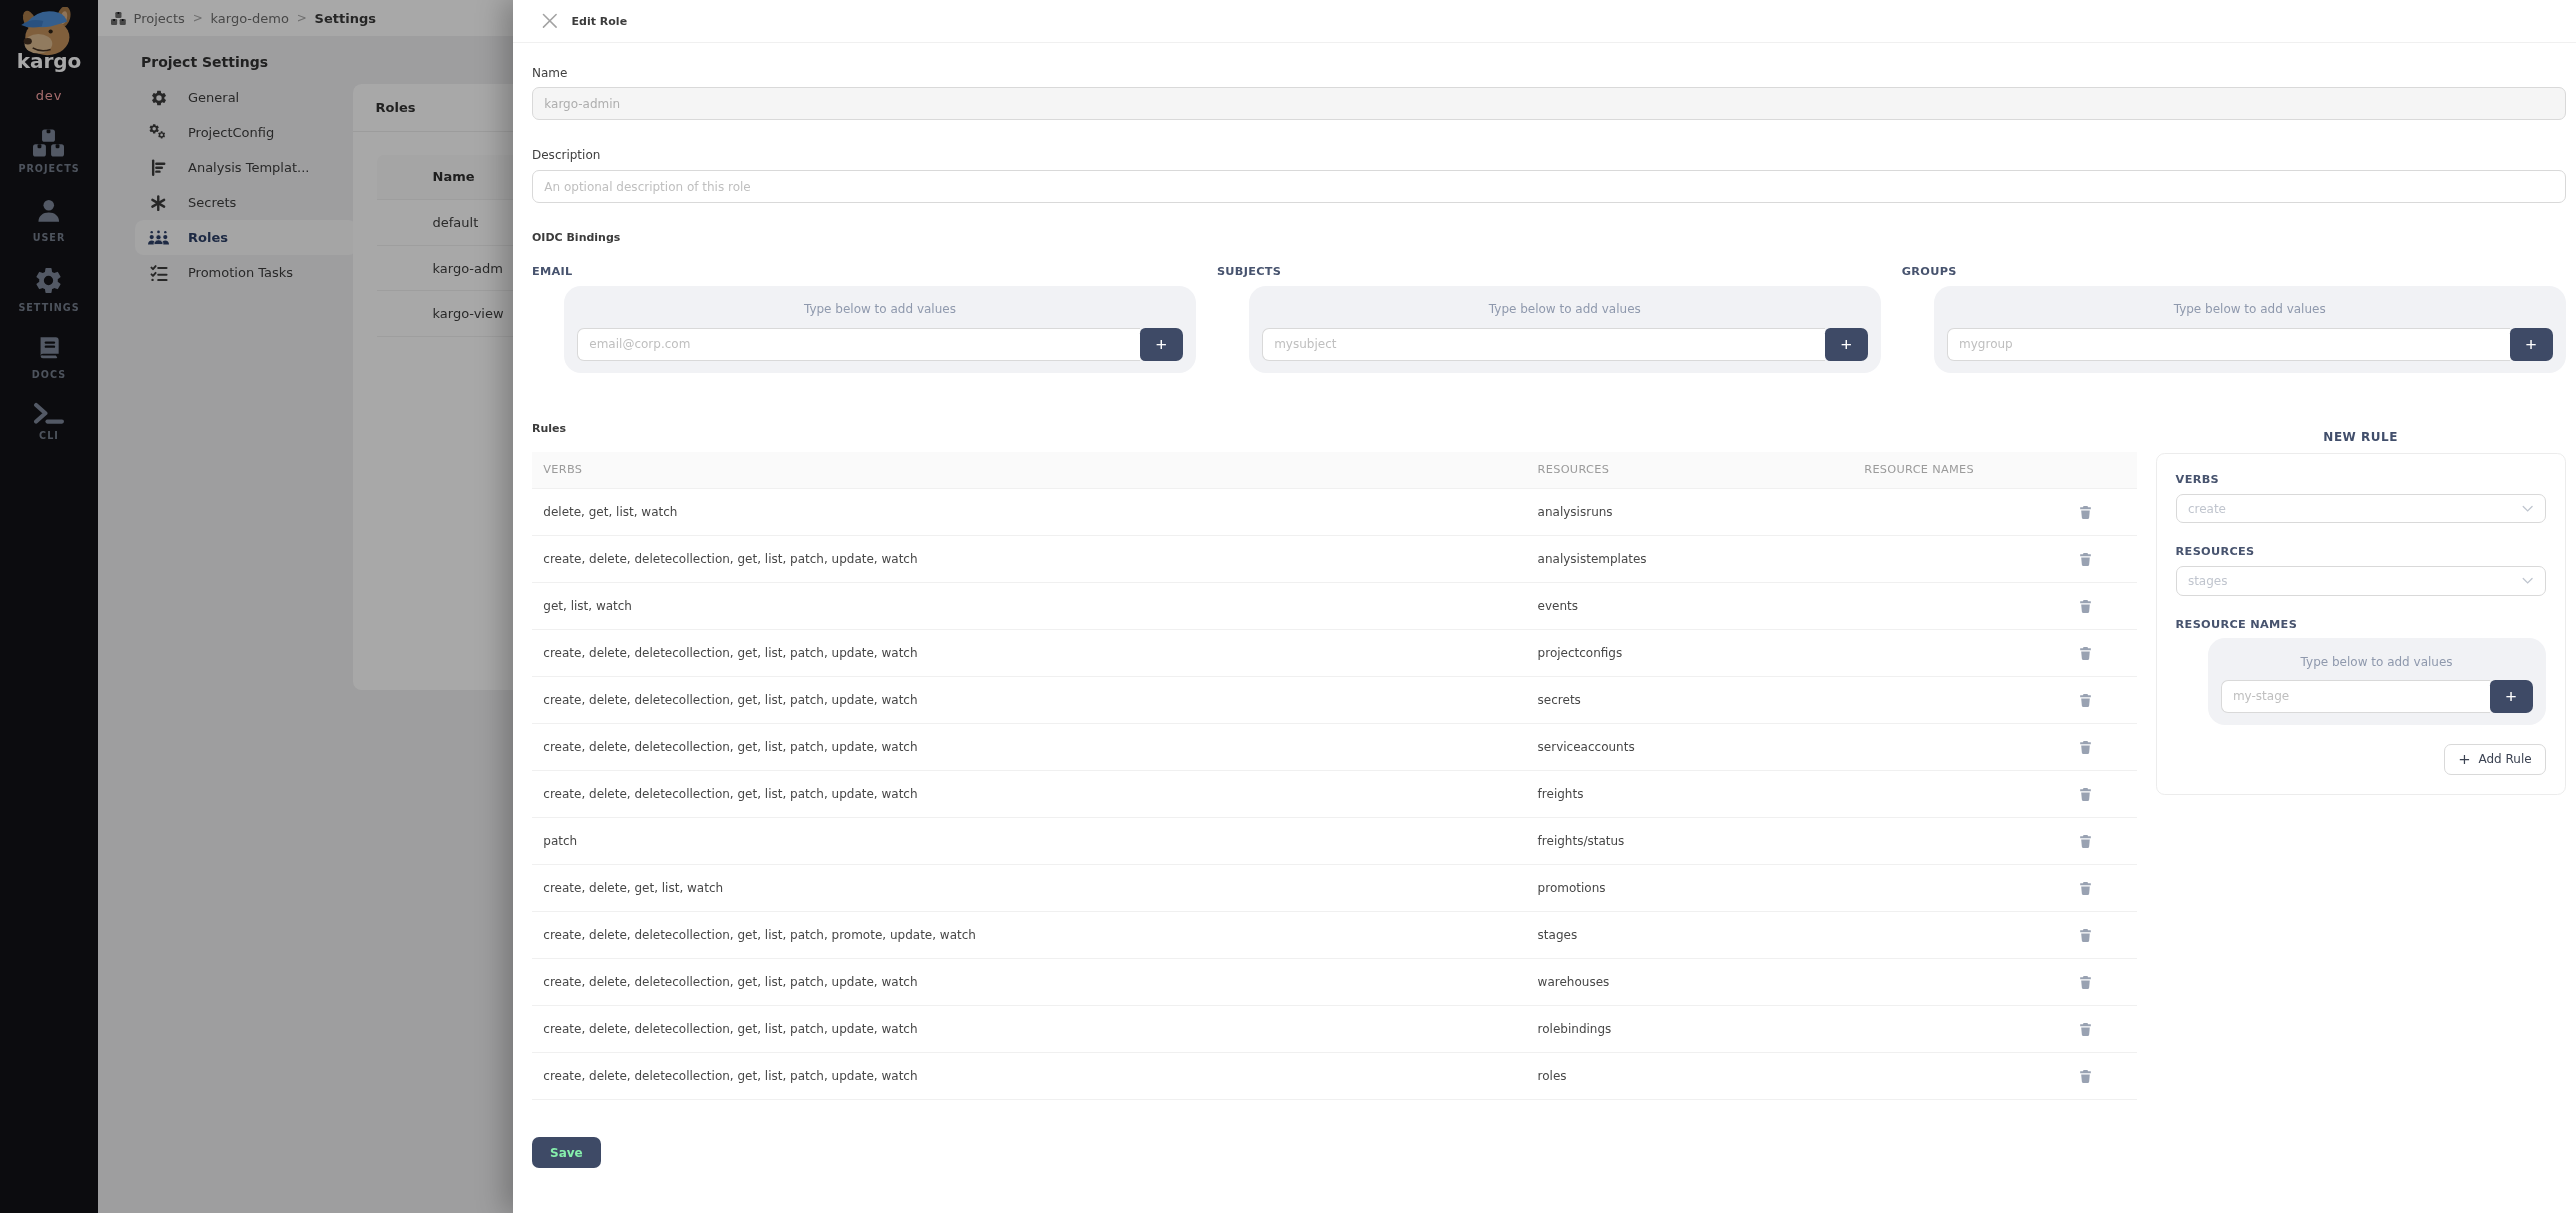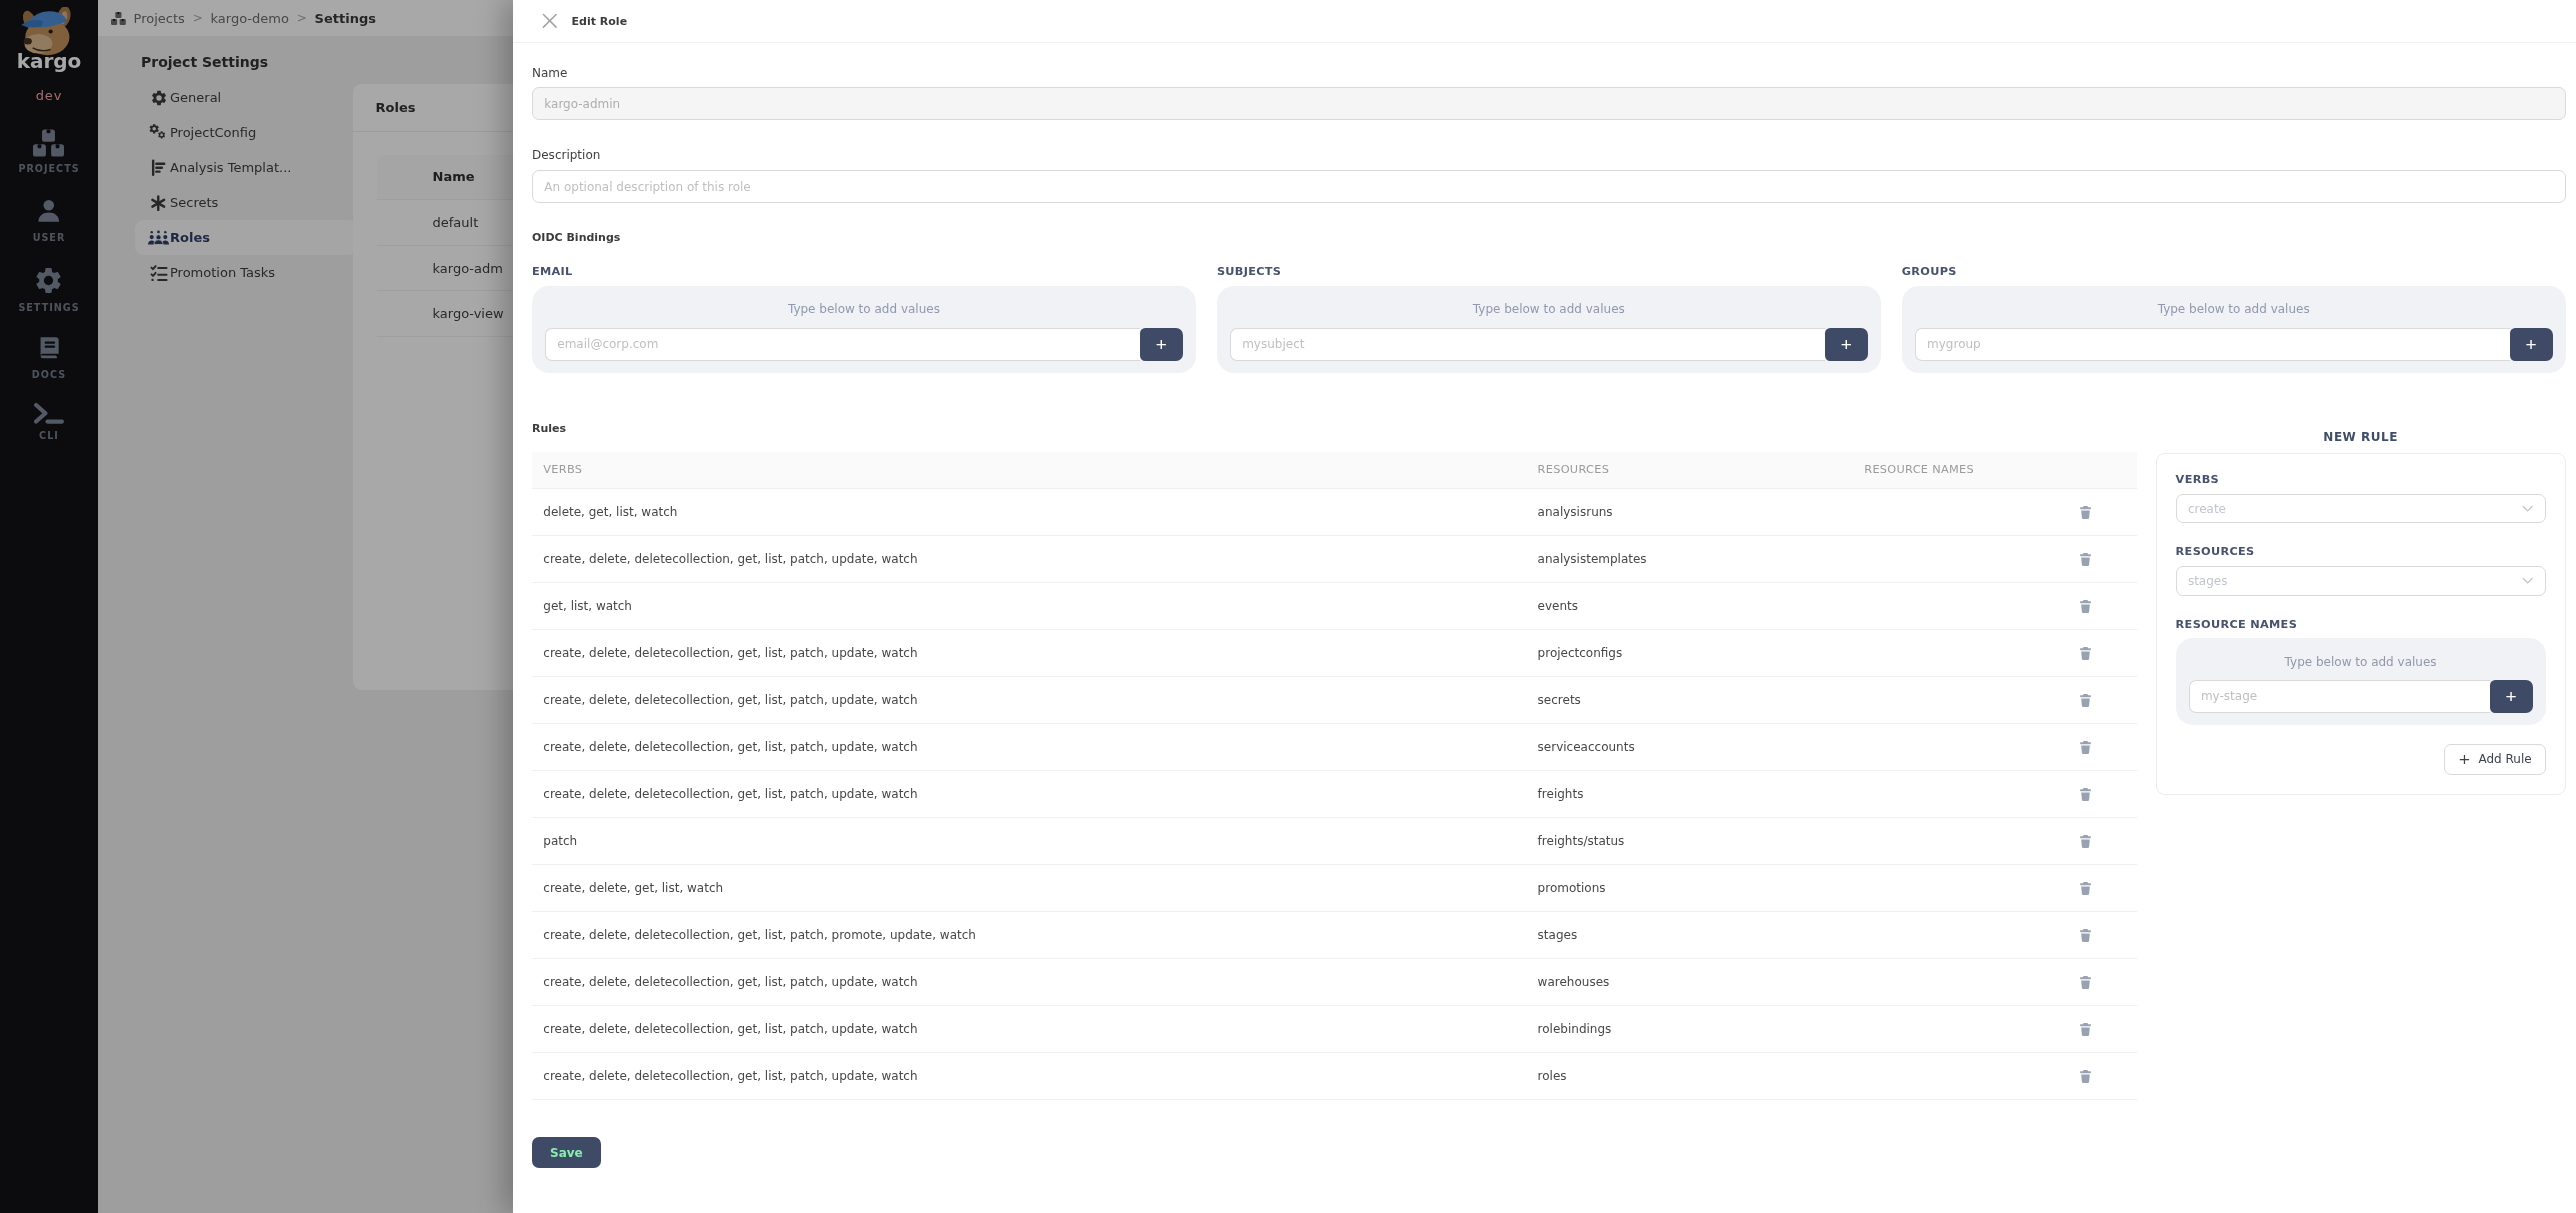--- a/index.html
+++ b/index.html
@@ -23,21 +23,21 @@
   .topbar { position:absolute; left:98px; top:0; right:0; height:36px; background:#ffffff;
     display:flex; align-items:center; padding-left:13px; gap:7.8px; font-size:13px; color:#6e6e6e; }
   .crumb { color:#6e6e6e; }
   .crumb-sep { color:#a9a9a9; font-size:12px; }
   .crumb.current { color:#3a3a3a; font-weight:bold; }
 
   
   .settings-nav { position:absolute; left:116px; top:36px; width:255px; bottom:0; padding-top:18px; }
   .sn-title { margin-left:25px; font-size:14px; font-weight:bold; color:#333333; }
   .sn-list { margin-top:10.4px; display:flex; flex-direction:column; }
-  .sn-item { height:35px; margin:0 14px 0 19px; display:flex; align-items:center; gap:1px;
+  .sn-item { height:35px; margin:0 14px 0 19px; display:flex; align-items:center; gap:19px;
     padding-left:13px; border-radius:8.7px; font-size:13px; color:#3e3e3e; cursor:pointer; }
   .sn-item .icn { width:21px; display:flex; justify-content:center; color:#3c3c3c; }
   .sn-item.active { background:#fafafb; color:#2e4168; font-weight:bold; }
   .sn-item.active .icn { color:#2e4168; }
 
   
   .roles-card { position:absolute; left:353px; top:84px; width:643px; height:606px;
     background:#ffffff; border-radius:8.7px; }
   .rc-head { height:48px; display:flex; align-items:center; padding:0 22.6px;
     border-bottom:0.9px solid #ededed; font-size:13px; font-weight:bold; color:#333333; }
@@ -67,21 +67,21 @@
   .inp.disabled { background:#f5f5f5; color:#aeaeae; }
   .name-group { margin-bottom:28px; }
   .desc-group { margin-bottom:28px; }
 
   .section-h { font-size:11px; font-weight:bold; color:#3c3c3c; }
   .oidc-h { margin-bottom:21px; }
   .oidc-row { display:flex; gap:21px; }
   .oidc-col { flex:1; }
   .small-label { font-size:11.3px; font-weight:bold; color:#47536e; letter-spacing:0.3px;
     margin-bottom:7.8px; }
-  .value-box { background:#f1f2f5; border-radius:17px; padding:12px 13px; }
+  .value-box { background:#f1f2f5; border-radius:17px; padding:12px 13px;margin-left:32px; }
   .vb-hint { text-align:center; font-size:12px; color:#8f99ad; padding-top:4.3px; }
   .vb-row { display:flex; margin-top:11.3px; }
   .vb-row .inp { border-radius:7px 0 0 7px; border-right:none; height:33px; }
   .plus-btn { flex:0 0 43px; background:#3e4a66; color:#ffffff; border:none;
     border-radius:5.2px 7px 7px 5.2px; font-size:19px; line-height:1; cursor:pointer;
     display:flex; align-items:center; justify-content:center; }
 
   .rules-section { margin-top:49px; display:flex; align-items:flex-start; }
   .rules-left { flex:1; margin-right:19px; }
   .rules-h { margin-bottom:17.4px; }

